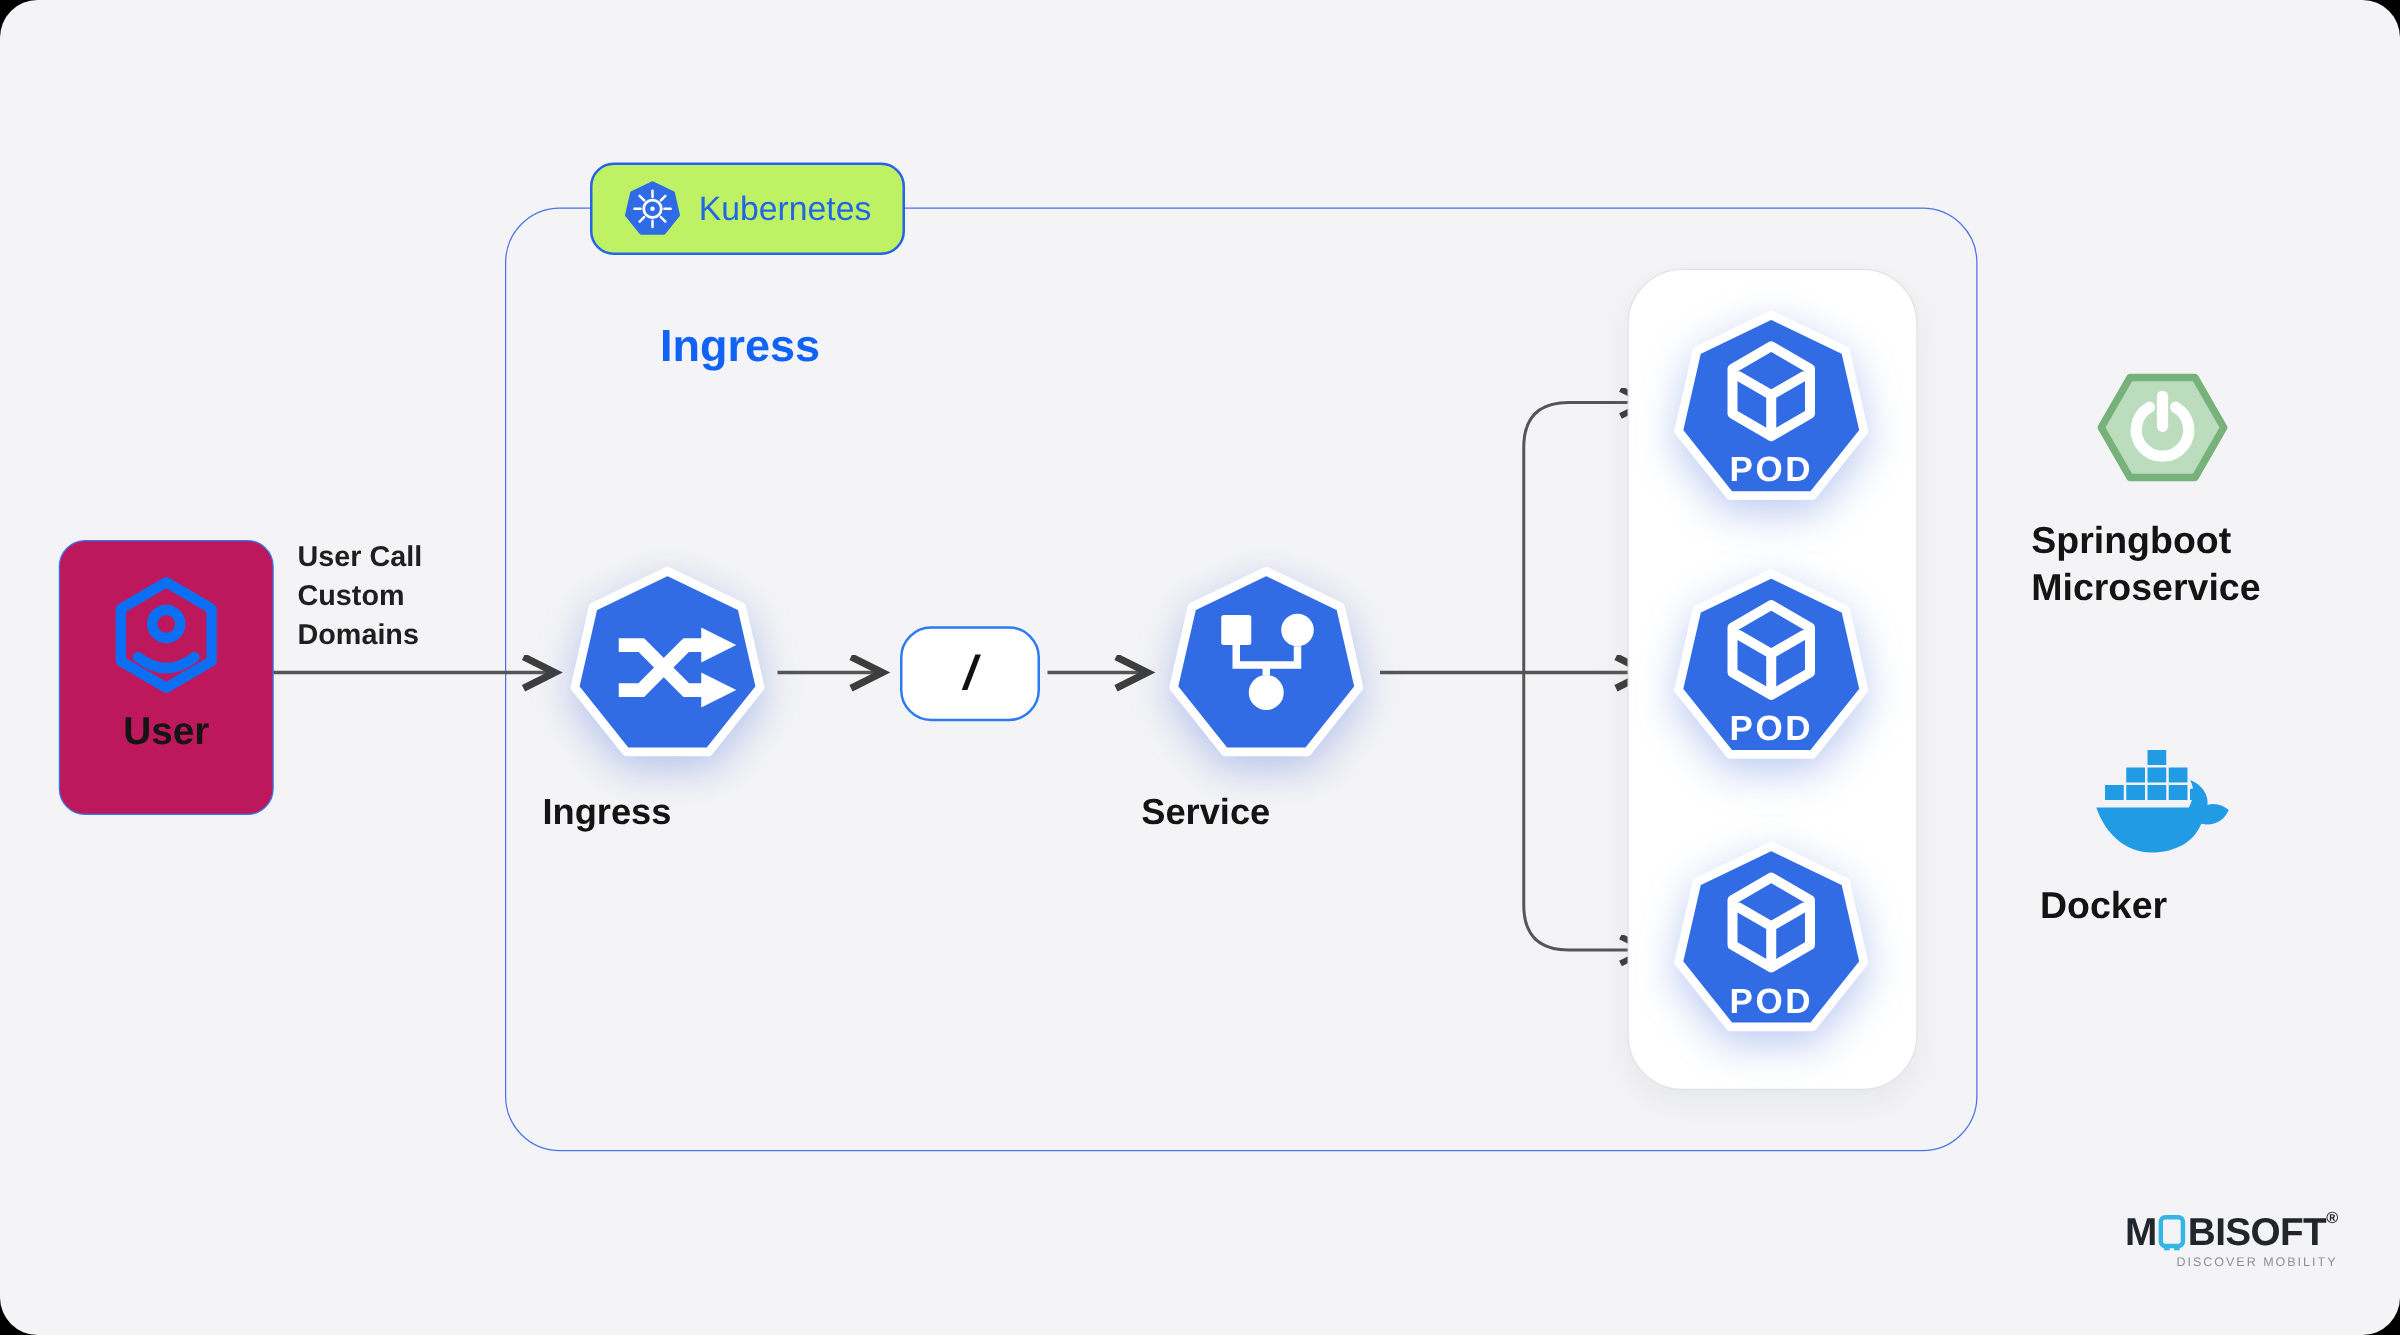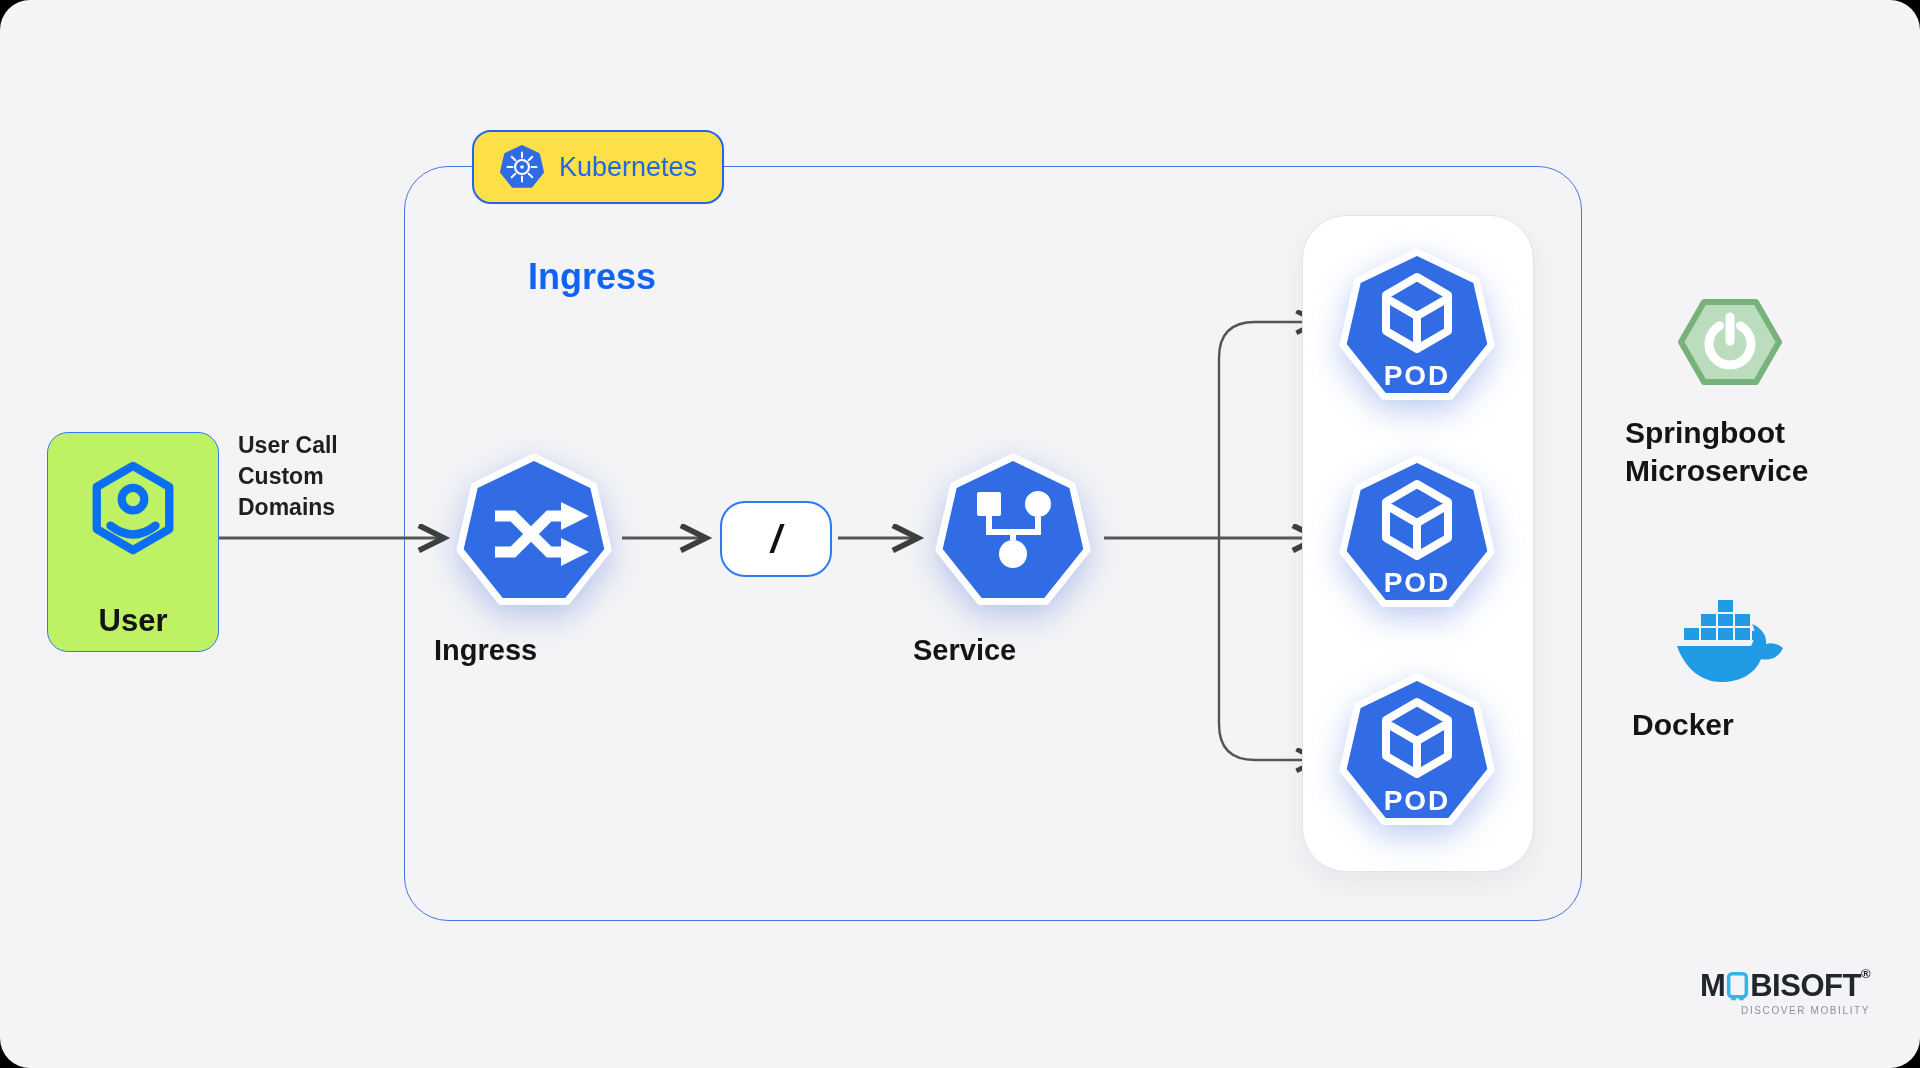--- a/index.html
+++ b/index.html
@@ -7,29 +7,29 @@
          font-family:"Liberation Sans",sans-serif;}
   .canvas{position:absolute;inset:0;background:#f4f4f6;border-radius:30px;}
 
   .abs{position:absolute;}
 
   
   .cluster-box{position:absolute;left:404px;top:166px;width:1176px;height:753px;
                border:1.6px solid #4a74e8;border-radius:44px;z-index:2;}
   .cluster-title{position:absolute;left:528px;top:256px;font-size:36px;font-weight:700;
                  color:#1163f5;z-index:4;}
-  .k8s-badge{position:absolute;left:472px;top:130px;width:248px;height:70px;background:#fde047;
+  .k8s-badge{position:absolute;left:472px;top:130px;width:248px;height:70px;background:#bef264;
              border:2px solid #2563eb;border-radius:19px;display:flex;align-items:center;
              justify-content:center;gap:14px;z-index:5;}
   .k8s-badge-label{font-size:27px;color:#2166e8;font-weight:500;}
 
   
-  .user-card{position:absolute;left:47px;top:432px;width:170px;height:218px;background:#bef264;
+  .user-card{position:absolute;left:47px;top:432px;width:170px;height:218px;background:#be185d;
              border:1.8px solid #2e7bf6;border-radius:21px;display:flex;flex-direction:column;
-             align-items:center;z-index:4;gap:36px;}
+             align-items:center;z-index:4;}
   .user-card svg{margin-top:26px;}
   .user-label{margin-top:10px;font-size:31px;font-weight:700;color:#141414;}
 
   
   .flow-label{position:absolute;left:238px;top:430px;width:156px;text-align:left;
               font-size:23px;line-height:31px;font-weight:600;color:#1f1f1f;z-index:4;}
   .preline{white-space:pre-line;}
 
   
   .hept{position:absolute;width:170px;height:170px;z-index:4;

